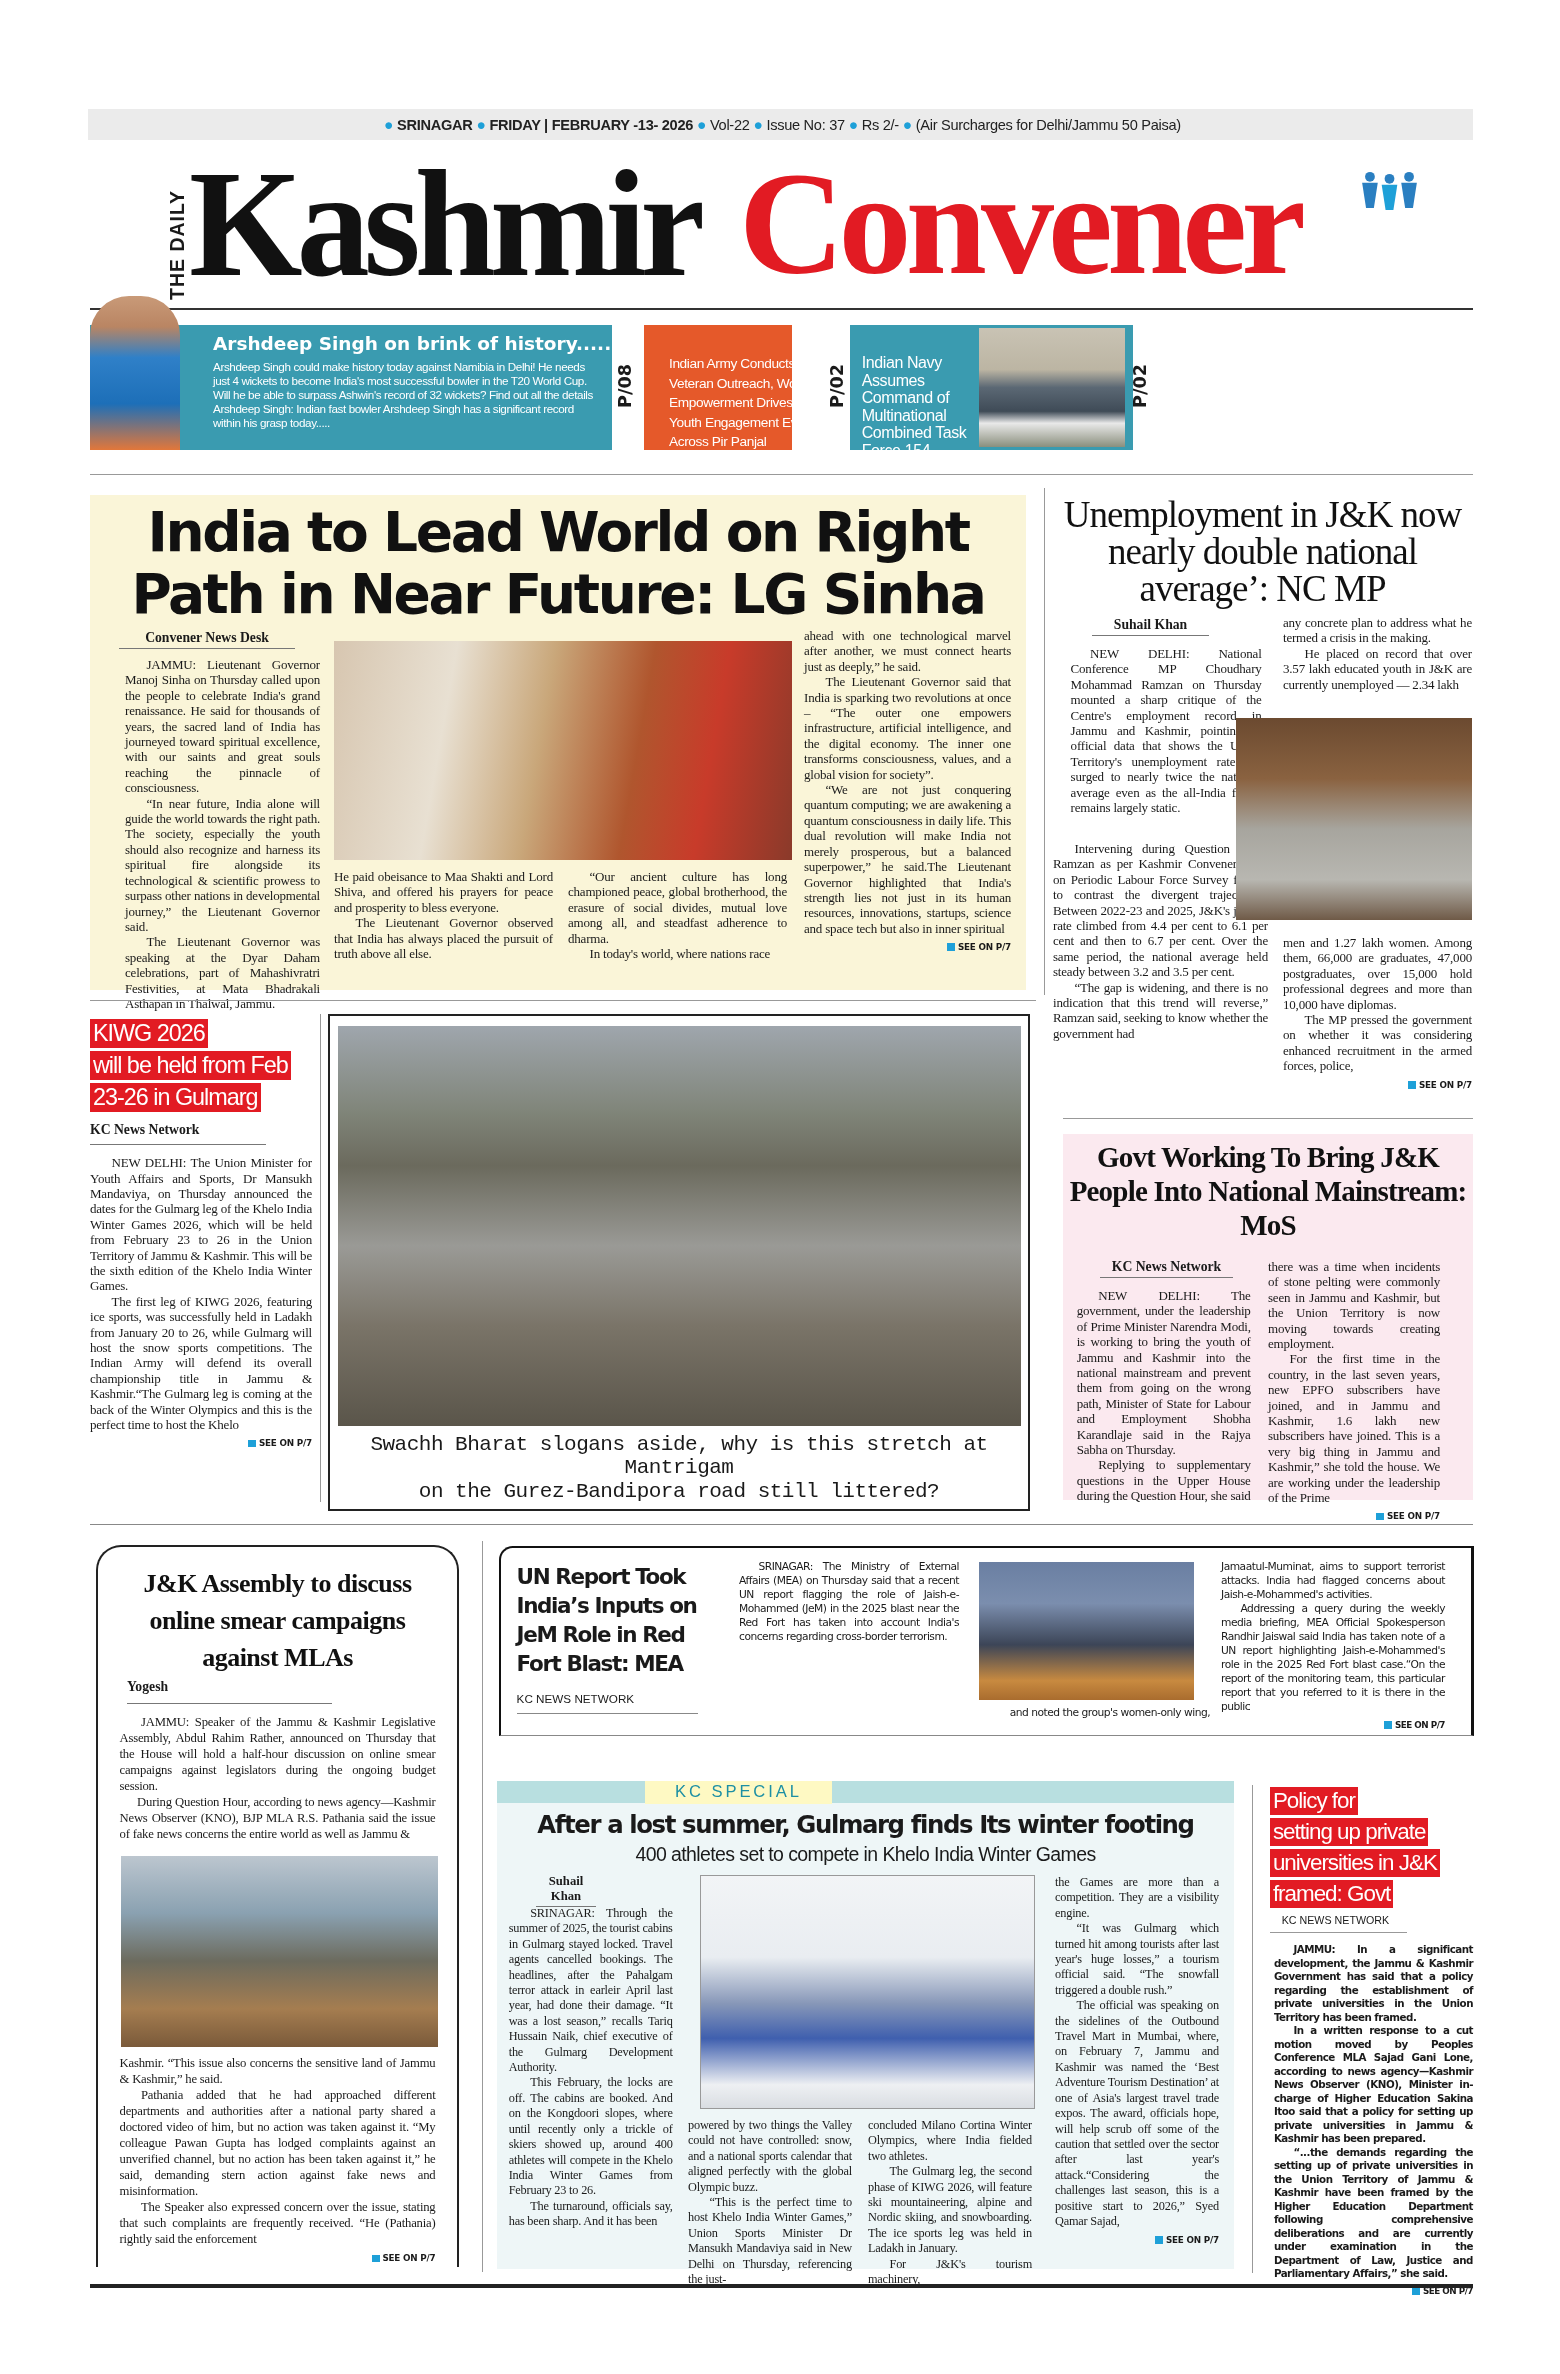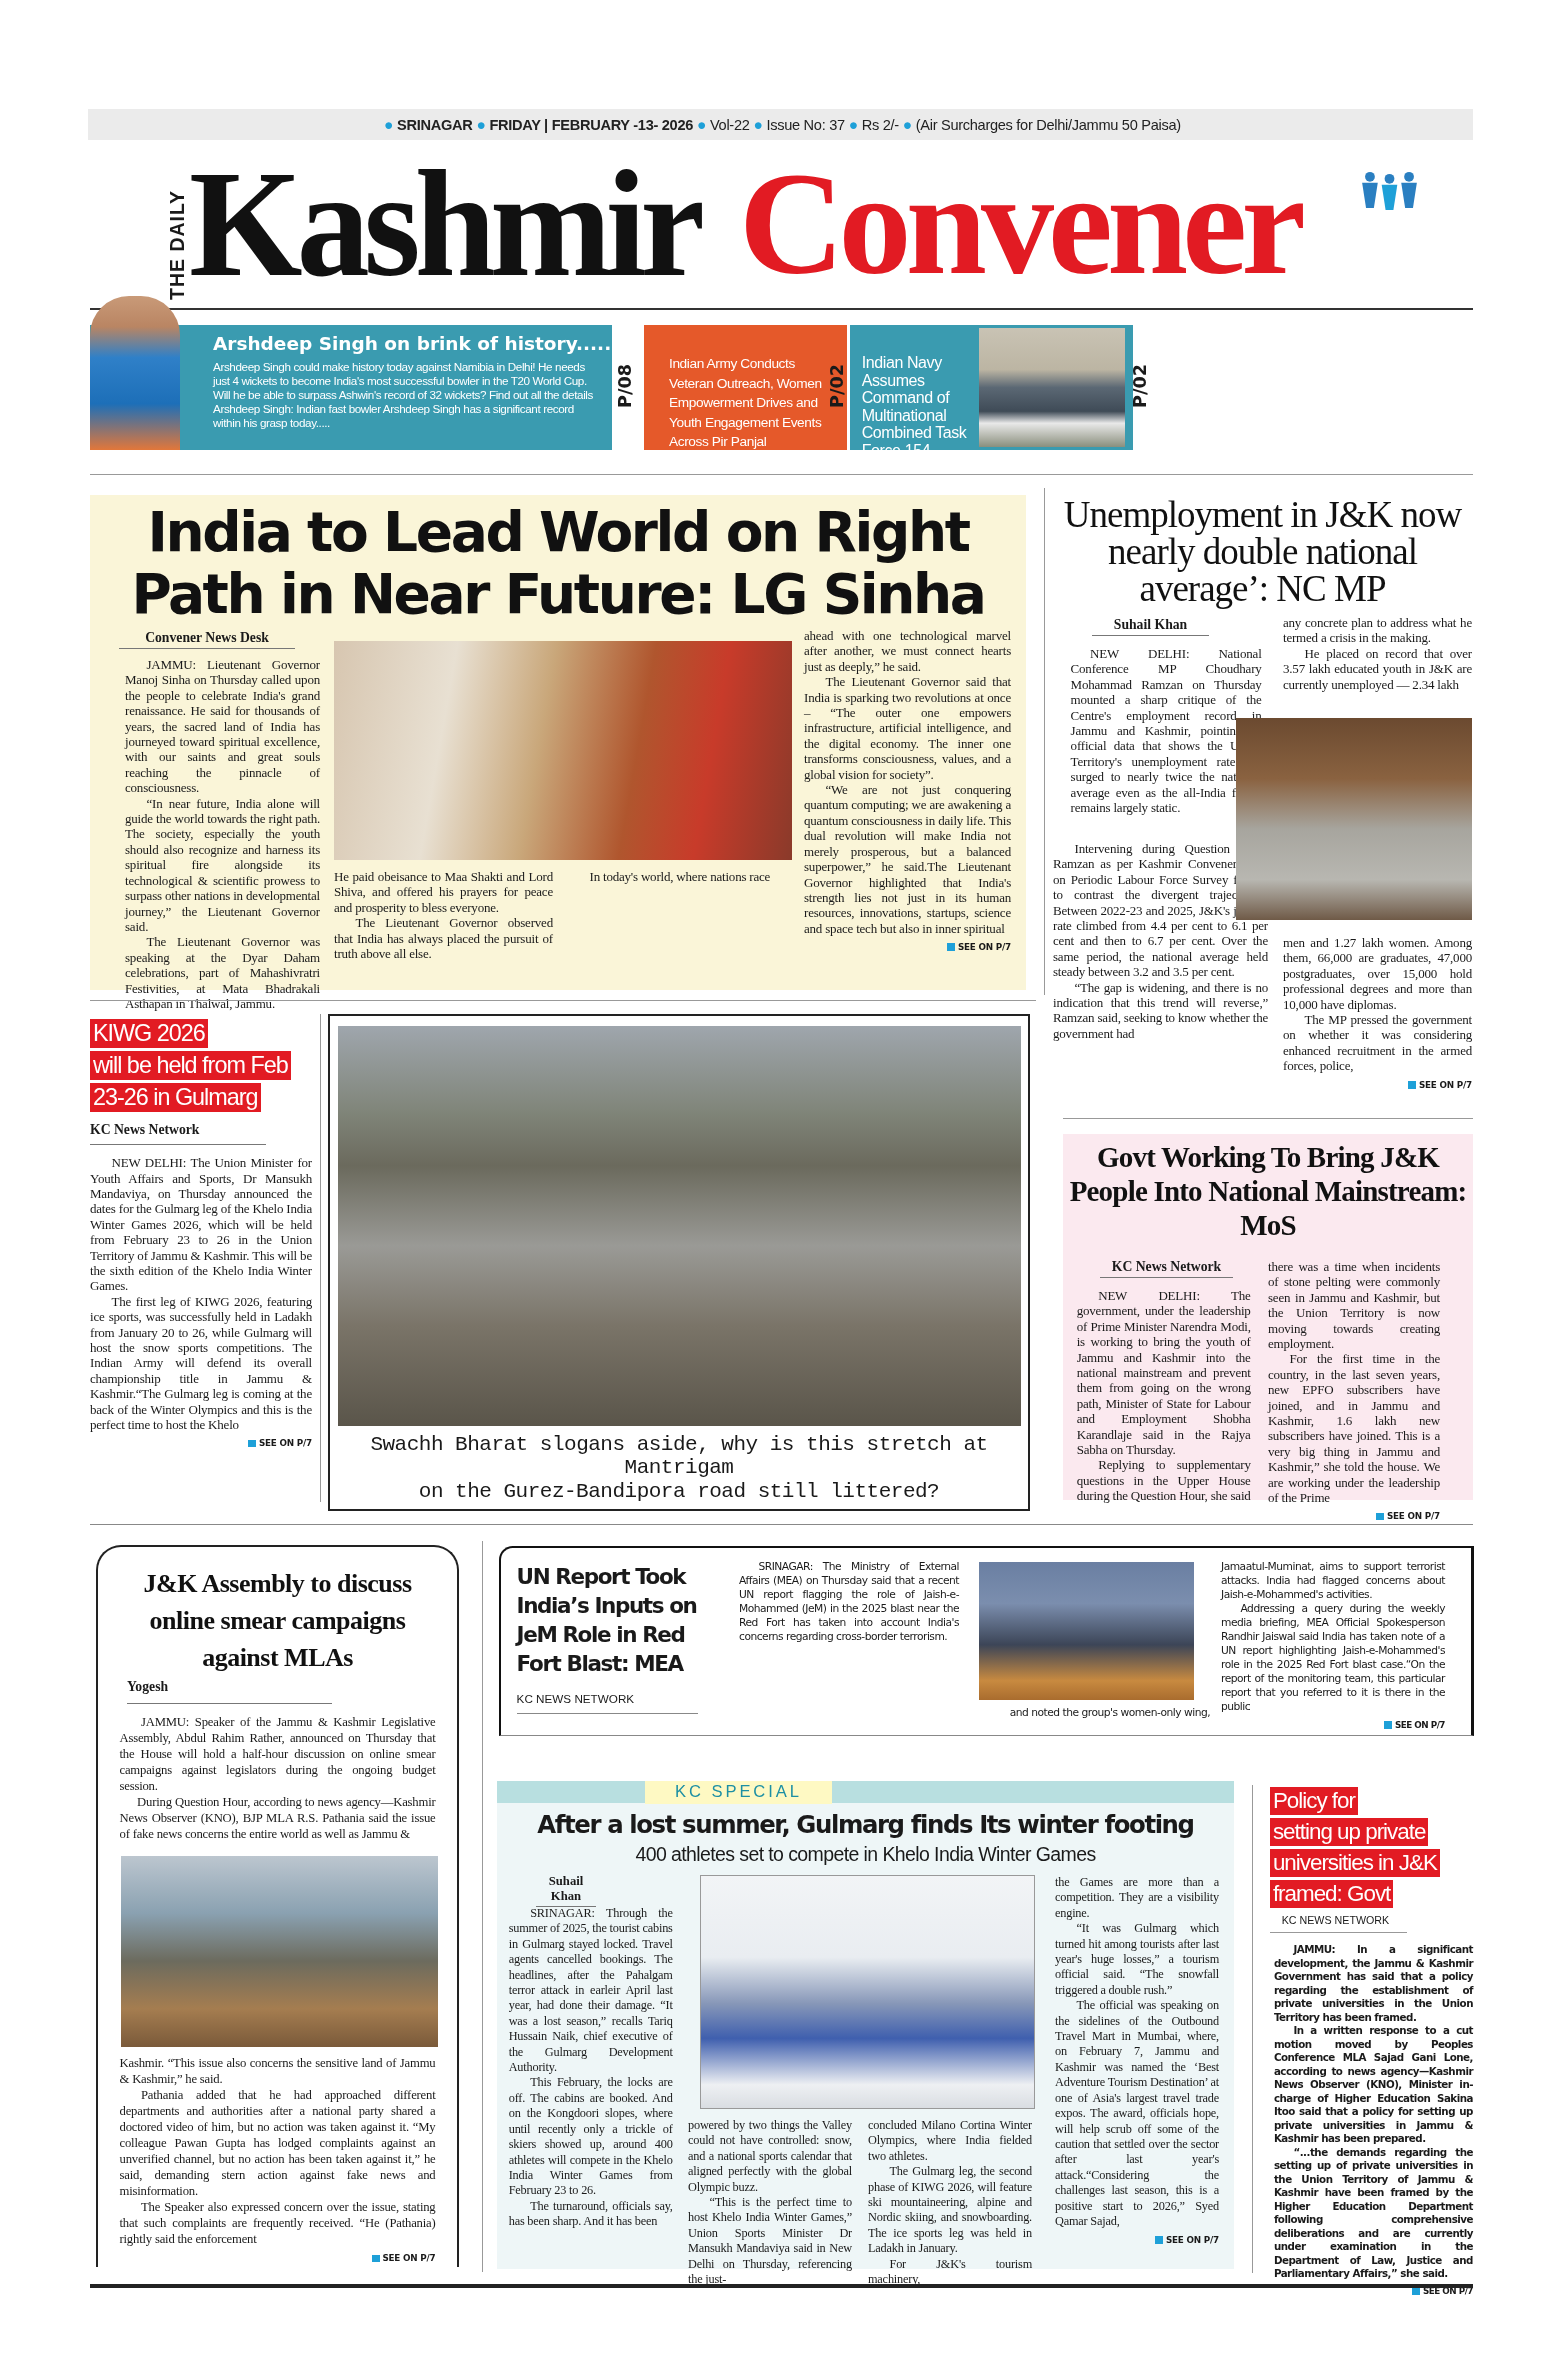--- a/index.html
+++ b/index.html
@@ -13,21 +13,21 @@
 .brand1{position:absolute;left:43px;top:0;font-family:"Liberation Serif",serif;font-weight:700;font-size:146px;line-height:156px;letter-spacing:-5.9px;color:#111;transform:scaleY(1.05)}
 .brand2{position:absolute;left:593px;top:0;font-family:"Liberation Serif",serif;font-weight:700;font-size:146px;line-height:156px;letter-spacing:-5.9px;color:#e21b23}
 .logo-people{position:absolute;left:1214px;top:23.4px;width:59px;height:43px}
 .rule{height:2.9px;background:#333}
 .teaser{height:125px}
 .t1{left:90px;top:325px;width:522px;background:#3a9bb0;color:#fff}
 .t1 .face{position:absolute;left:0;top:-29px;width:90px;height:154px;background:linear-gradient(180deg,#c99a78 0%,#b98563 20%,#2f80c8 40%,#1d6fb8 70%,#e2773a 100%);border-radius:39px 39px 0 0}
 .t1 .hd{position:absolute;left:123px;top:7.8px;font-family:"DejaVu Sans",sans-serif;font-weight:700;font-size:18.5px}
 .t1 .bd{position:absolute;left:123px;top:35px;width:390px;font-family:"Liberation Sans",sans-serif;font-size:11.7px;line-height:14px;letter-spacing:-0.4px}
 .pg{font-family:"DejaVu Sans",sans-serif;font-weight:700;font-size:17.6px;transform:rotate(-90deg);white-space:nowrap}
-.t2{left:644px;top:325px;width:203px;background:#e5592a;color:#fff}
+.t2{left:644px;top:325px;width:148px;background:#e5592a;color:#fff}
 .t2 .bd{position:absolute;left:25px;top:29px;width:156px;font-family:"Liberation Sans",sans-serif;font-size:13.7px;line-height:19.5px;letter-spacing:-0.4px}
 .t3{left:850px;top:325px;width:283px;background:#3a9bb0;color:#fff}
 .t3 .bd{position:absolute;left:11.7px;top:29px;width:127px;font-family:"Liberation Sans",sans-serif;font-size:16px;line-height:17.6px;letter-spacing:-0.4px}
 .t3 .photo{position:absolute;left:129px;top:2.9px;width:146px;height:119px;background:linear-gradient(180deg,#c9c3b4 0%,#bcb5a3 35%,#5b6874 50%,#3f4b57 70%,#e9e9e9 80%,#8a8f7d 100%)}
 .hrule{height:2px;background:#555}
 .lead{left:90px;top:495px;width:936px;height:495px;background:#faf5d8}
 .lead h1{position:absolute;left:0;width:100%;top:5.9px;text-align:center;font-family:"DejaVu Sans",sans-serif;font-weight:700;font-size:55px;line-height:62px;letter-spacing:-2.4px;color:#111}
 .byline{font-family:"Liberation Serif",serif;font-weight:700;font-size:13.7px;text-align:center;border-bottom:1px solid #777;padding-bottom:2px}
 .body{font-family:"Liberation Serif",serif;font-size:13px;line-height:15.4px;text-align:justify;letter-spacing:-0.2px}
 .body p{text-indent:21.5px}
@@ -104,20 +104,21 @@
     <p>JAMMU: Lieutenant Governor Manoj Sinha on Thursday called upon the people to celebrate India's grand renaissance. He said for thousands of years, the sacred land of India has journeyed toward spiritual excellence, with our saints and great souls reaching the pinnacle of consciousness.</p>
     <p>“In near future, India alone will guide the world towards the right path. The society, especially the youth should also recognize and harness its spiritual fire alongside its technological &amp; scientific prowess to surpass other nations in developmental journey,” the Lieutenant Governor said.</p>
     <p>The Lieutenant Governor was speaking at the Dyar Daham celebrations, part of Mahashivratri Festivities, at Mata Bhadrakali Asthapan in Thalwal, Jammu.</p>
   </div>
   <div class="abs photo-block" style="left:244px;top:146px;width:458px;height:219px;background:linear-gradient(100deg,#d7c6b0 0%,#e8e0d2 25%,#c9a77a 45%,#b0562e 65%,#c83b2a 80%,#8a3a2a 100%)"></div>
   <div class="abs body" style="left:244px;top:374px;width:219px">
     <p style="text-indent:0">He paid obeisance to Maa Shakti and Lord Shiva, and offered his prayers for peace and prosperity to bless everyone.</p>
     <p>The Lieutenant Governor observed that India has always placed the pursuit of truth above all else.</p>
   </div>
   <div class="abs body" style="left:478px;top:374px;width:219px">
+    <p>“Our ancient culture has long championed peace, global brotherhood, the erasure of social divides, mutual love among all, and steadfast adherence to dharma.</p>
     <p>In today's world, where nations race</p>
   </div>
   <div class="abs body" style="left:714px;top:133px;width:207px">
     <p style="text-indent:0">ahead with one technological marvel after another, we must connect hearts just as deeply,” he said.</p>
     <p>The Lieutenant Governor said that India is sparking two revolutions at once – “The outer one empowers infrastructure, artificial intelligence, and the digital economy. The inner one transforms consciousness, values, and a global vision for society”.</p>
     <p>“We are not just conquering quantum computing; we are awakening a quantum consciousness in daily life. This dual revolution will make India not merely prosperous, but a balanced superpower,” he said.The Lieutenant Governor highlighted that India's strength lies not just in its human resources, innovations, startups, science and space tech but also in inner spiritual</p>
     <div class="seeon"><span class="sq"></span><span>SEE ON P/7</span></div>
   </div>
 </div>
 

